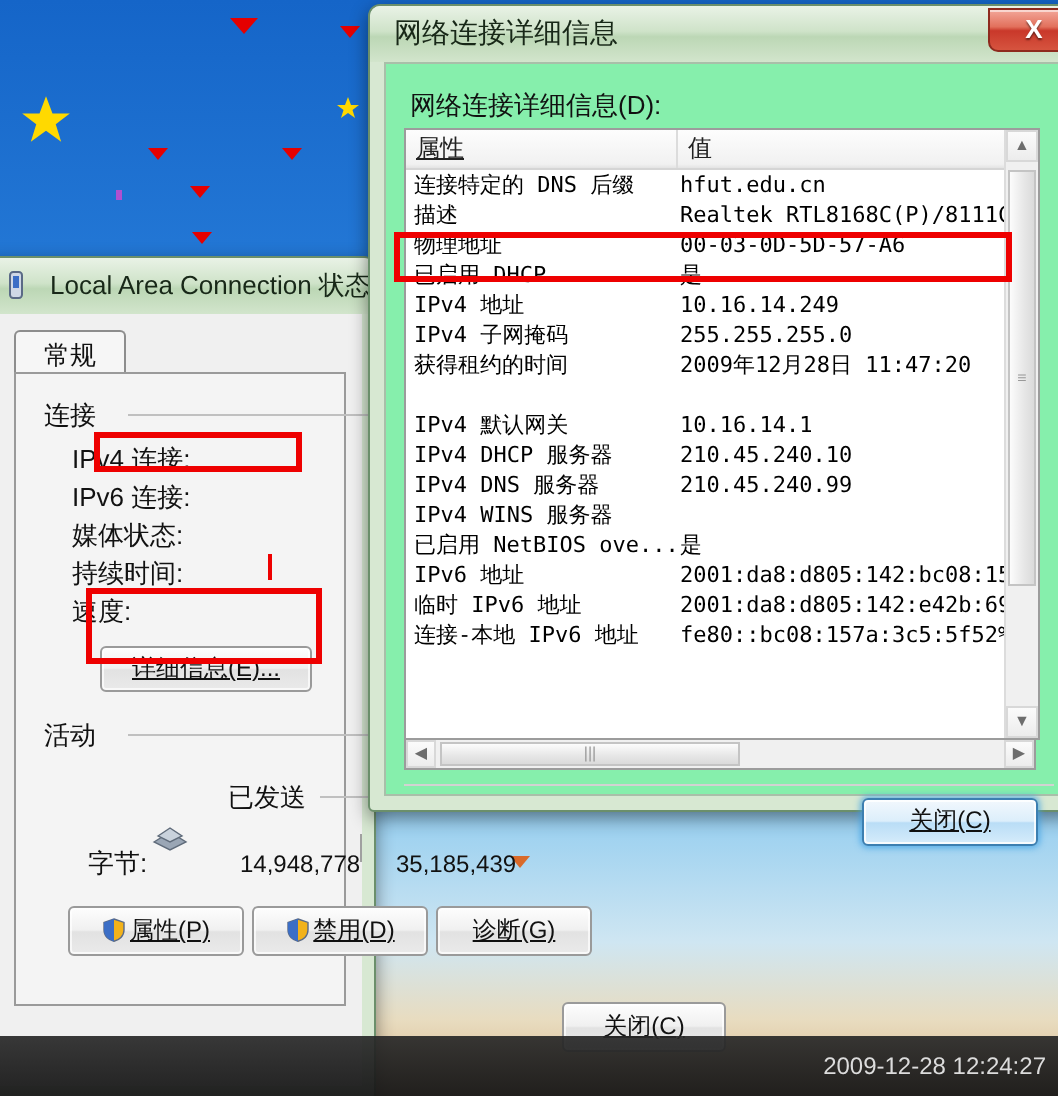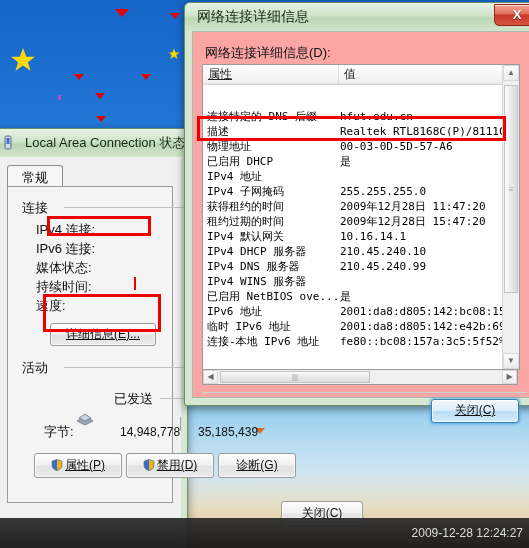--- a/index.html
+++ b/index.html
@@ -155,21 +155,21 @@
     display: inline-block;
     width: 12px; height: 12px;
     vertical-align: -2px;
     margin-right: 2px;
   }
 
   
   #detail-window { left: 184px; top: 2px; width: 352px; height: 402px; }
   #detail-body {
     left: 7px; right: 7px; top: 28px; bottom: 7px;
-    background: #fca5a5;
+    background: #86efac;
   }
   #detail-heading {
     position: absolute;
     left: 12px; top: 12px;
     font-size: 13px;
     color: #111;
   }
   #detail-list {
     position: absolute;
     left: 9px; top: 32px;
@@ -192,21 +192,21 @@
     line-height: 19px;
     font-size: 12px;
     color: #222;
     padding-left: 5px;
     box-sizing: border-box;
     border-right: 1px solid #dcdcdc;
   }
   #lv-col-prop { left: 0; width: 136px; text-decoration: underline; }
   #lv-col-val  { left: 136px; width: 180px; border-right: none; }
   .lv-rows { position: absolute; left: 0; top: 20px; right: 0; bottom: 0; }
-  .lv-row { position: absolute; left: 0; right: 12px; height: 15px; margin-top: 24px; }
+  .lv-row { position: absolute; left: 0; right: 12px; height: 15px; }
   .lv-prop {
     position: absolute;
     left: 4px; width: 132px;
     font-family: "DejaVu Sans Mono", monospace;
     font-size: 11px;
     line-height: 15px;
     color: #000;
     white-space: nowrap;
     overflow: hidden;
   }
@@ -444,32 +444,29 @@
             <div class="lv-row" style="top: 30px;">
               <div class="lv-prop">物理地址</div>
               <div class="lv-val">00-03-0D-5D-57-A6</div>
             </div>
             <div class="lv-row" style="top: 45px;">
               <div class="lv-prop">已启用 DHCP</div>
               <div class="lv-val">是</div>
             </div>
             <div class="lv-row" style="top: 60px;">
               <div class="lv-prop">IPv4 地址</div>
+              <div class="lv-val">10.16.14.249</div>
             </div>
             <div class="lv-row" style="top: 75px;">
               <div class="lv-prop">IPv4 子网掩码</div>
               <div class="lv-val">255.255.255.0</div>
             </div>
             <div class="lv-row" style="top: 90px;">
               <div class="lv-prop">获得租约的时间</div>
               <div class="lv-val">2009年12月28日 11:47:20</div>
-            </div>
-            <div class="lv-row" style="top: 105px;">
-              <div class="lv-prop">租约过期的时间</div>
-              <div class="lv-val">2009年12月28日 15:47:20</div>
             </div>
             <div class="lv-row" style="top: 120px;">
               <div class="lv-prop">IPv4 默认网关</div>
               <div class="lv-val">10.16.14.1</div>
             </div>
             <div class="lv-row" style="top: 135px; padding-left: 31px;">
               <div class="lv-prop">IPv4 DHCP 服务器</div>
               <div class="lv-val">210.45.240.10</div>
             </div>
             <div class="lv-row" style="top: 150px;">

